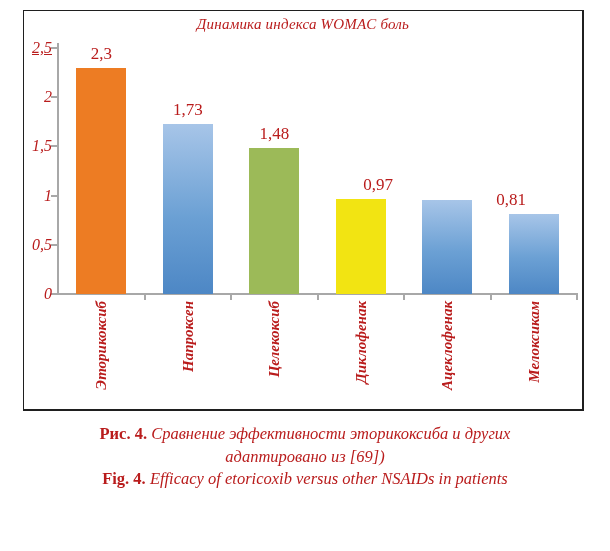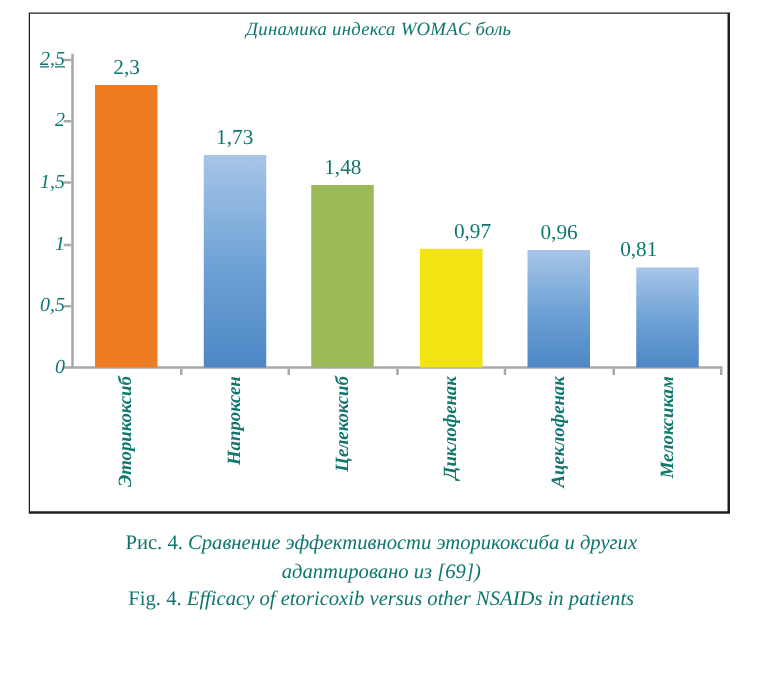--- a/index.html
+++ b/index.html
@@ -1,17 +1,17 @@
 <!DOCTYPE html>
 <html><head>
 <meta charset="utf-8">
 <style>
   html,body{margin:0;padding:0;background:#ffffff;}
   .stage{position:relative;width:610px;height:551px;background:#ffffff;overflow:hidden;
-         font-family:"Liberation Serif", serif;color:#0f766e;}
+         font-family:"Liberation Serif", serif;color:#b91c1c;}
 
   
   .chart-frame{position:absolute;left:23px;top:10px;width:558px;height:398px;
                background:#ffffff;border:1px solid #1f1f1f;border-right-width:2px;border-bottom-width:2px;}
   .chart-title{position:absolute;left:0;top:5px;width:100%;text-align:center;
                font-style:italic;font-size:15px;letter-spacing:.2px;}
 
   
   .plot-area{position:absolute;left:34px;top:37px;width:519px;height:246px;}
   .y-axis{position:absolute;left:-1px;top:-5px;width:2px;height:252px;background:#a8a8a8;}
@@ -22,21 +22,21 @@
         font-style:italic;font-size:16px;line-height:18px;}
   .bar{position:absolute;bottom:0;width:50px;}
   .val{position:absolute;width:84px;text-align:center;font-weight:normal;font-size:17px;line-height:20px;}
   .cat{position:absolute;width:108px;height:20px;transform-origin:0 0;
        transform:rotate(-90deg) translateX(-108px);text-align:right;white-space:nowrap;
        font-weight:bold;font-style:italic;font-size:15px;line-height:20px;}
 
   
   .caption{position:absolute;left:0;top:423px;width:610px;text-align:center;
            font-size:16.5px;line-height:22.5px;}
-  .cap-bold{font-weight:normal;}
+  .cap-bold{font-weight:bold;}
   .cap-italic{font-style:italic;font-family:Liberation Serif, serif;}
 </style>
 </head>
 <body>
 
 <div class="stage">
 
   <div class="chart-frame">
     <div class="chart-title">Динамика индекса WOMAC боль</div>
 
@@ -68,21 +68,20 @@
         <div class="bar" style="left: 104.75px; height: 170.232px; background: linear-gradient(rgb(167, 197, 232) 0%, rgb(107, 160, 212) 55%, rgb(77, 135, 197) 100%);"></div>
         <div class="val" style="left: 87.75px; top: 51.768px;">1,73</div>
         <div class="cat" style="left: 119.75px; top: 253px;">Напроксен</div>
         <div class="bar" style="left: 191.25px; height: 145.632px; background: rgb(156, 186, 88);"></div>
         <div class="val" style="left: 174.25px; top: 76.368px;">1,48</div>
         <div class="cat" style="left: 206.25px; top: 253px;">Целекоксиб</div>
         <div class="bar" style="left: 277.75px; height: 95.448px; background: rgb(242, 228, 18);"></div>
         <div class="val" style="left: 278px; top: 126.552px;">0,97</div>
         <div class="cat" style="left: 292.75px; top: 253px;">Диклофенак</div>
         <div class="bar" style="left: 364.25px; height: 94.464px; background: linear-gradient(rgb(167, 197, 232) 0%, rgb(107, 160, 212) 55%, rgb(77, 135, 197) 100%);"></div>
-        <div class="val" style="left: 347.25px; top: 127.536px;">0,96</div>
         <div class="cat" style="left: 379.25px; top: 253px;">Ацеклофенак</div>
         <div class="bar" style="left: 450.75px; height: 79.704px; background: linear-gradient(rgb(167, 197, 232) 0%, rgb(107, 160, 212) 55%, rgb(77, 135, 197) 100%);"></div>
         <div class="val" style="left: 411px; top: 142.296px;">0,81</div>
         <div class="cat" style="left: 465.75px; top: 253px;">Мелоксикам</div>
       </div>
   </div>
 
   <div class="caption">
 
   <div><span class="cap-bold">Рис. 4.</span><span class="cap-italic"> Сравнение эффективности эторикоксиба и других</span></div>

